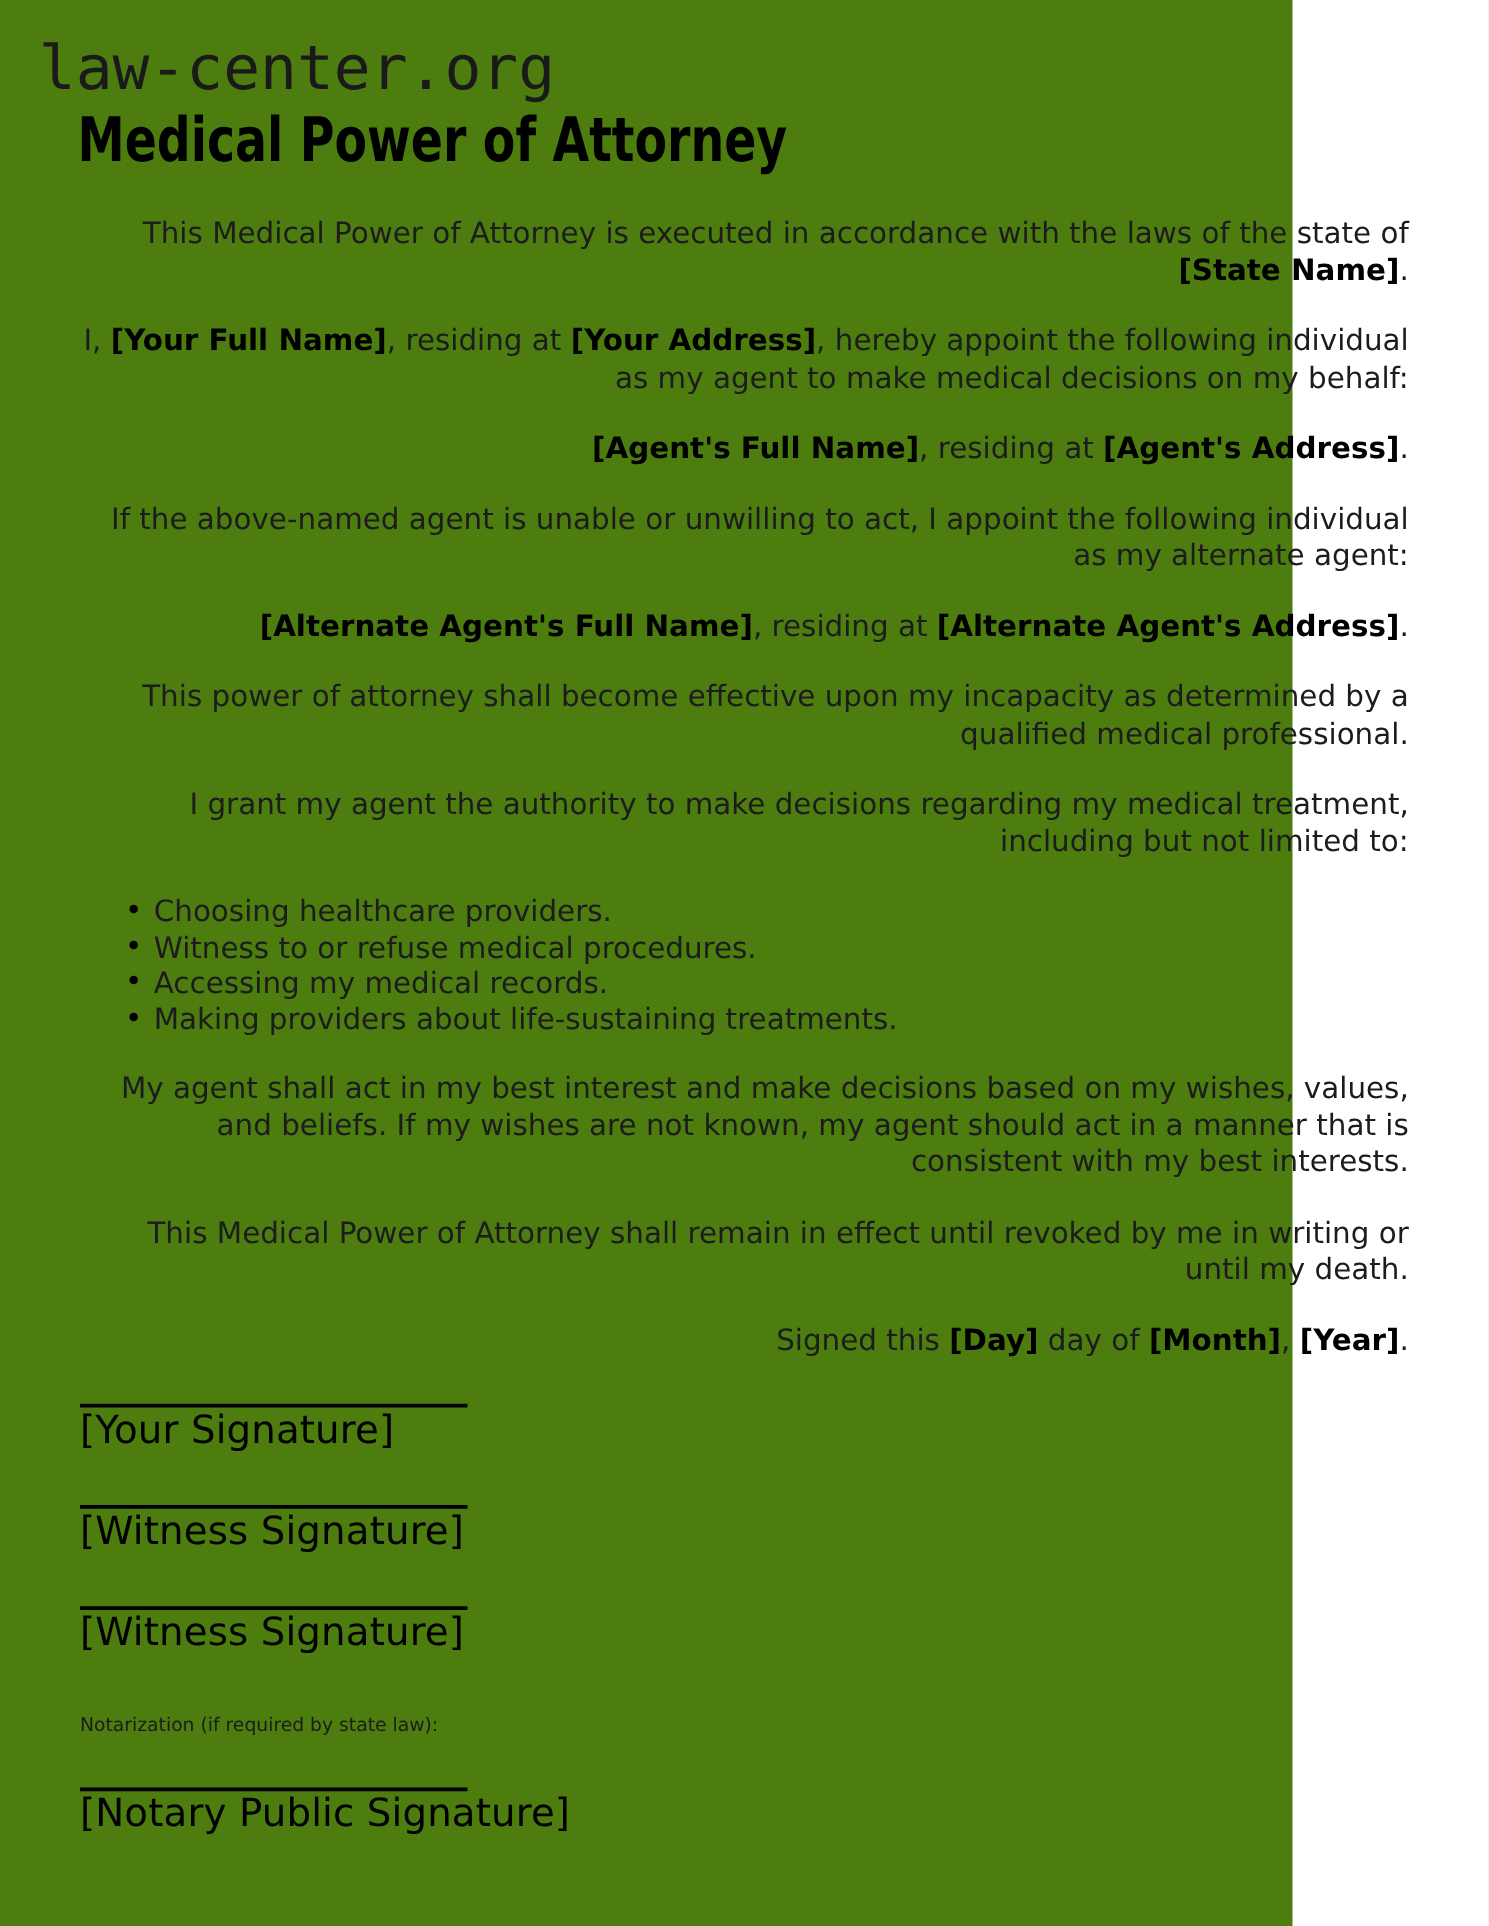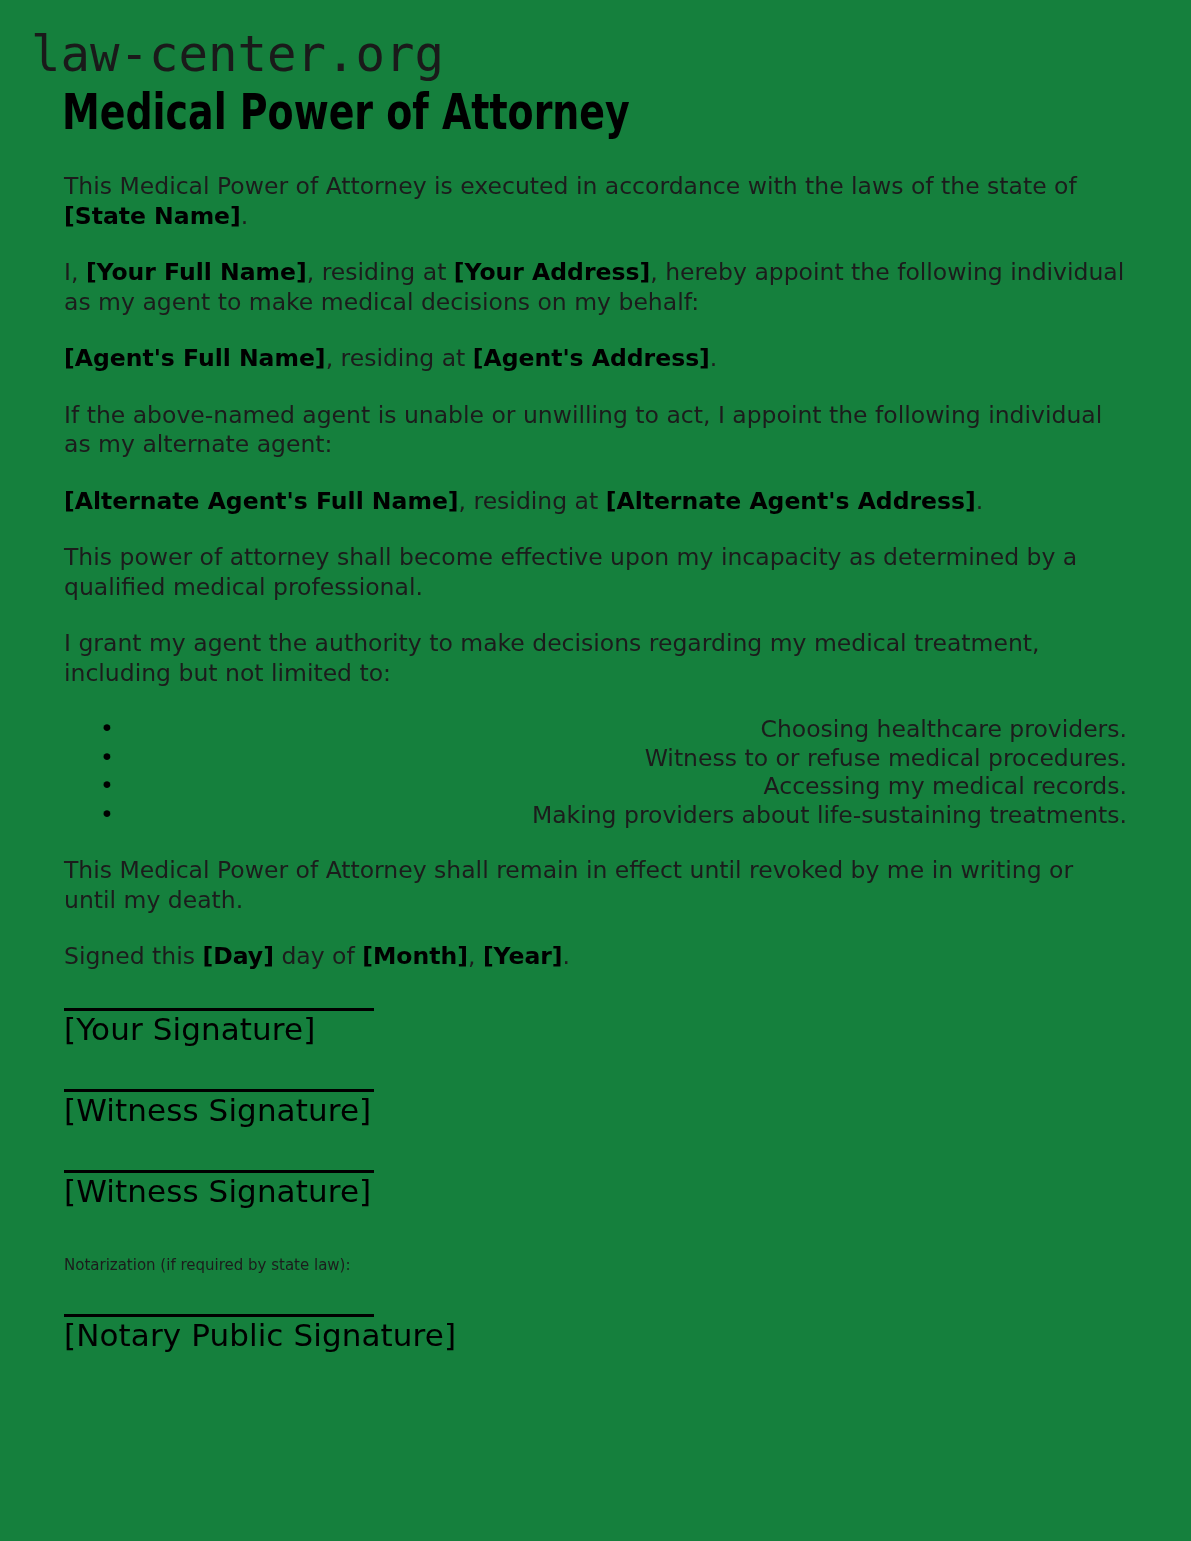--- a/index.html
+++ b/index.html
@@ -11,23 +11,23 @@
     width: 1191px;
     height: 1541px;
     overflow: hidden;
     font-family: "DejaVu Sans", sans-serif;
     color: #000000;
     -webkit-font-smoothing: antialiased;
   }
 
   .page {
     position: relative;
-    width: 1191px;
+    width: 1034px;
     height: 1541px;
-    background: #15803d;
+    background: #4d7c0f;
     box-sizing: border-box;
     padding: 0;
   }
 
   
   .header {
     padding: 30px 0 0 0;
   }
   .logo {
     font-family: "DejaVu Sans Mono", monospace;
@@ -58,21 +58,21 @@
     padding: 0 64px 0 64px;
     width: 1191px;
     box-sizing: border-box;
   }
 
   p.para {
     font-size: 23.5px;
     line-height: 29.5px;
     margin: 0 0 27px 0;
     color: #1c1c1c;
-    text-align: left;
+    text-align: right;
     max-width: 1063px;
   }
   p.para:first-of-type {
     margin-top: 0;
   }
   .first-para-wrap {
     padding-top: 34px;
   }
 
   b, strong, .ph {
@@ -85,21 +85,20 @@
     margin: 0 0 27px 0;
     padding: 0 0 0 36px;
   }
   ul.auth-list li {
     font-size: 23.5px;
     line-height: 28.5px;
     color: #1c1c1c;
     position: relative;
     padding-left: 23px;
     margin: 0;
-    text-align: right;
   }
   ul.auth-list li::before {
     content: "\2022";
     position: absolute;
     left: 0;
     top: -1px;
     font-size: 23.5px;
     line-height: 28.5px;
     color: #000000;
   }
@@ -163,20 +162,21 @@
 
     <p class="para">I grant my agent the authority to make decisions regarding my medical treatment, including but not limited to:</p>
 
     <ul class="auth-list">
       <li>Choosing healthcare providers.</li>
       <li>Witness to or refuse medical procedures.</li>
       <li>Accessing my medical records.</li>
       <li>Making providers about life-sustaining treatments.</li>
     </ul>
 
+    <p class="para">My agent shall act in my best interest and make decisions based on my wishes, values, and beliefs. If my wishes are not known, my agent should act in a manner that is consistent with my best interests.</p>
 
     <p class="para">This Medical Power of Attorney shall remain in effect until revoked by me in writing or until my death.</p>
 
     <p class="para"><span>Signed this </span><span class="ph">[Day]</span><span> day of </span><span class="ph">[Month]</span><span>, </span><span class="ph">[Year]</span><span>.</span></p>
 
     <div class="sig-section">
 
       <div class="sig-block">
         <div class="sig-rule"></div>
         <div class="sig-label">[Your Signature]</div>

